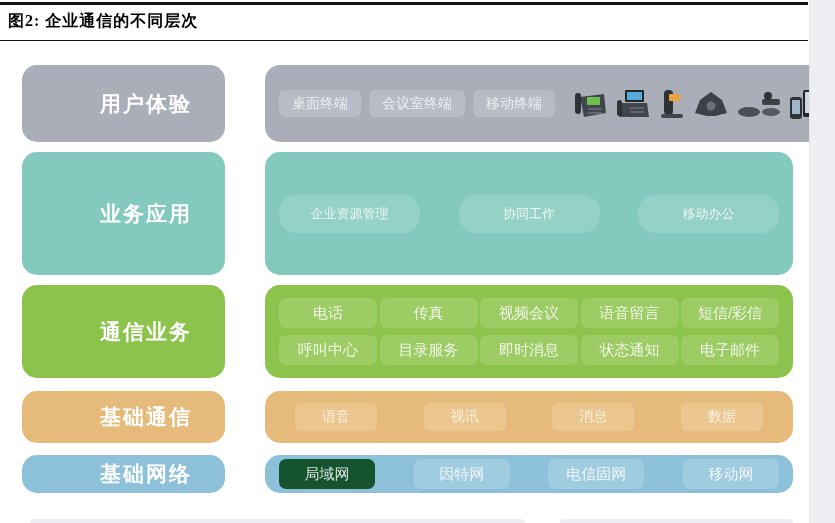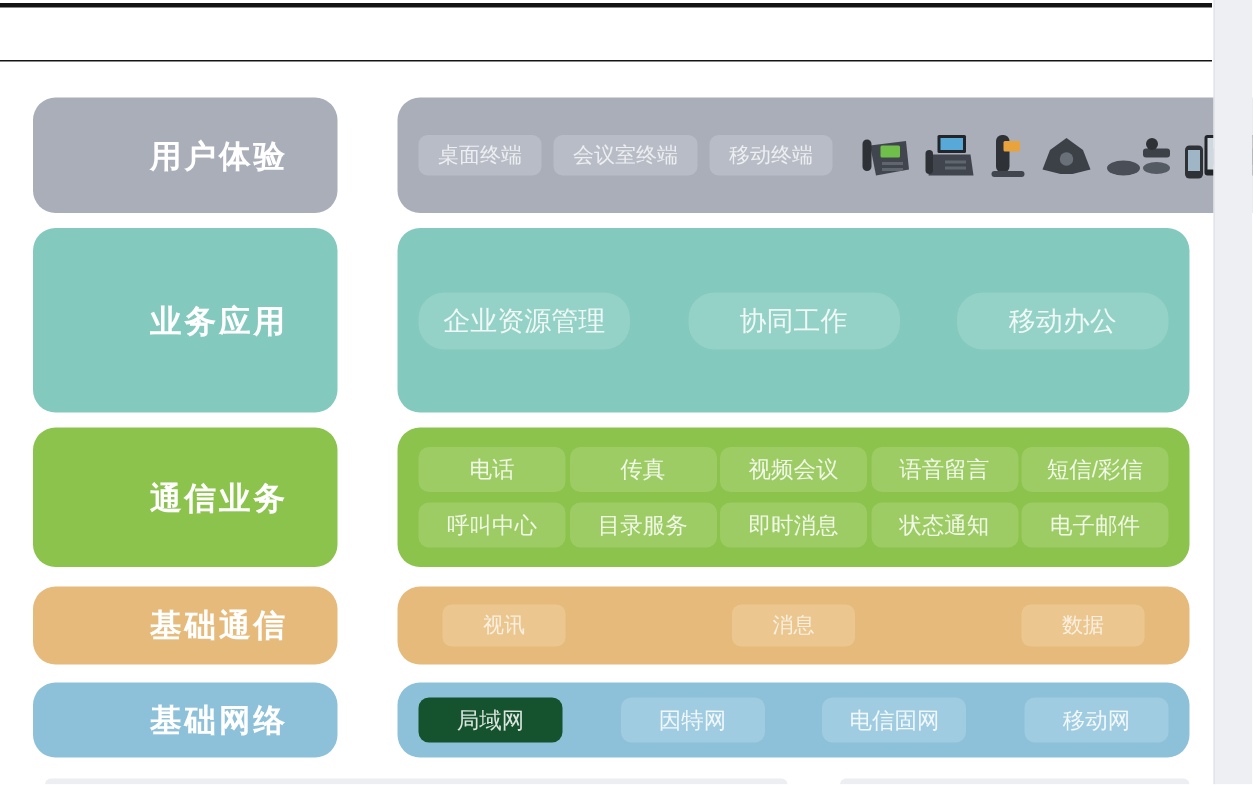--- a/index.html
+++ b/index.html
@@ -43,43 +43,44 @@
   .row-user-experience .item-box {
     height:27px; padding:0 13px; font-size:14px; border-radius:6px;
     color:rgba(255,255,255,0.75);
   }
   .device-icons { display:flex; align-items:center; gap:9px; margin-left:8px; }
   .device-icons .dev { display:flex; align-items:flex-end; }
 
   
   .row-business-apps { height:123px; margin-bottom:10px; }
   .row-business-apps .layer-content { gap:13px; }
-  .row-business-apps .item-box { height:38px; min-width:141px; padding:0 16px; font-size:18px; border-radius:17px; }
+  .row-business-apps .item-box { height:38px; min-width:141px; padding:0 16px; font-size:13px; border-radius:17px; }
 
   
   .row-comm-services { height:93px; margin-bottom:13px; }
   .row-comm-services .layer-content { gap:7px; }
   .row-comm-services .item-box { height:30px; min-width:98px; padding:0 12px; font-size:15px; border-radius:7px; }
 
   
   .row-basic-comm { height:52px; margin-bottom:12px;text-align:right; }
   .row-basic-comm .layer-content { padding:0 30px; }
   .row-basic-comm .item-box { height:28px; min-width:82px; padding:0 14px; font-size:14px; border-radius:6px; color:rgba(255,255,255,0.72); }
 
   
-  .row-basic-network { height:50px; }
+  .row-basic-network { height:38px; }
   .row-basic-network .item-box { height:30px; min-width:96px; padding:0 14px; font-size:15px; border-radius:7px; }
 
   .bottom-hint { position:absolute; bottom:0; height:4px; background:#eceef1; border-radius:5px 5px 0 0; }
 </style>
 </head>
 <body>
 
 <div class="canvas">
   <div class="rule-top"></div>
+  <div class="fig-title">图2: 企业通信的不同层次</div>
   <div class="rule-mid"></div>
 
   <div class="layers">
       <div class="layer-row row-user-experience">
         <div class="layer-label" style="background: rgb(169, 174, 185);">用户体验</div>
         <div class="layer-content" style="background: rgb(169, 174, 185);">
           <div class="item-line">
             <div class="item-box" style="background: rgb(183, 188, 198);">桌面终端</div>
             <div class="item-box" style="background: rgb(183, 188, 198);">会议室终端</div>
             <div class="item-box" style="background: rgb(183, 188, 198);">移动终端</div>
@@ -164,20 +165,21 @@
             <div class="item-box" style="background: rgb(157, 204, 100);">即时消息</div>
             <div class="item-box" style="background: rgb(157, 204, 100);">状态通知</div>
             <div class="item-box" style="background: rgb(157, 204, 100);">电子邮件</div>
           </div>
         </div>
       </div>
       <div class="layer-row row-basic-comm">
         <div class="layer-label" style="background: rgb(229, 186, 123);">基础通信</div>
         <div class="layer-content" style="background: rgb(229, 186, 123);">
           <div class="item-line">
+            <div class="item-box" style="background: rgb(235, 199, 143);">语音</div>
             <div class="item-box" style="background: rgb(235, 199, 143);">视讯</div>
             <div class="item-box" style="background: rgb(235, 199, 143);">消息</div>
             <div class="item-box" style="background: rgb(235, 199, 143);">数据</div>
           </div>
         </div>
       </div>
       <div class="layer-row row-basic-network">
         <div class="layer-label" style="background: rgb(141, 193, 217);">基础网络</div>
         <div class="layer-content" style="background: rgb(141, 193, 217);">
           <div class="item-line">

